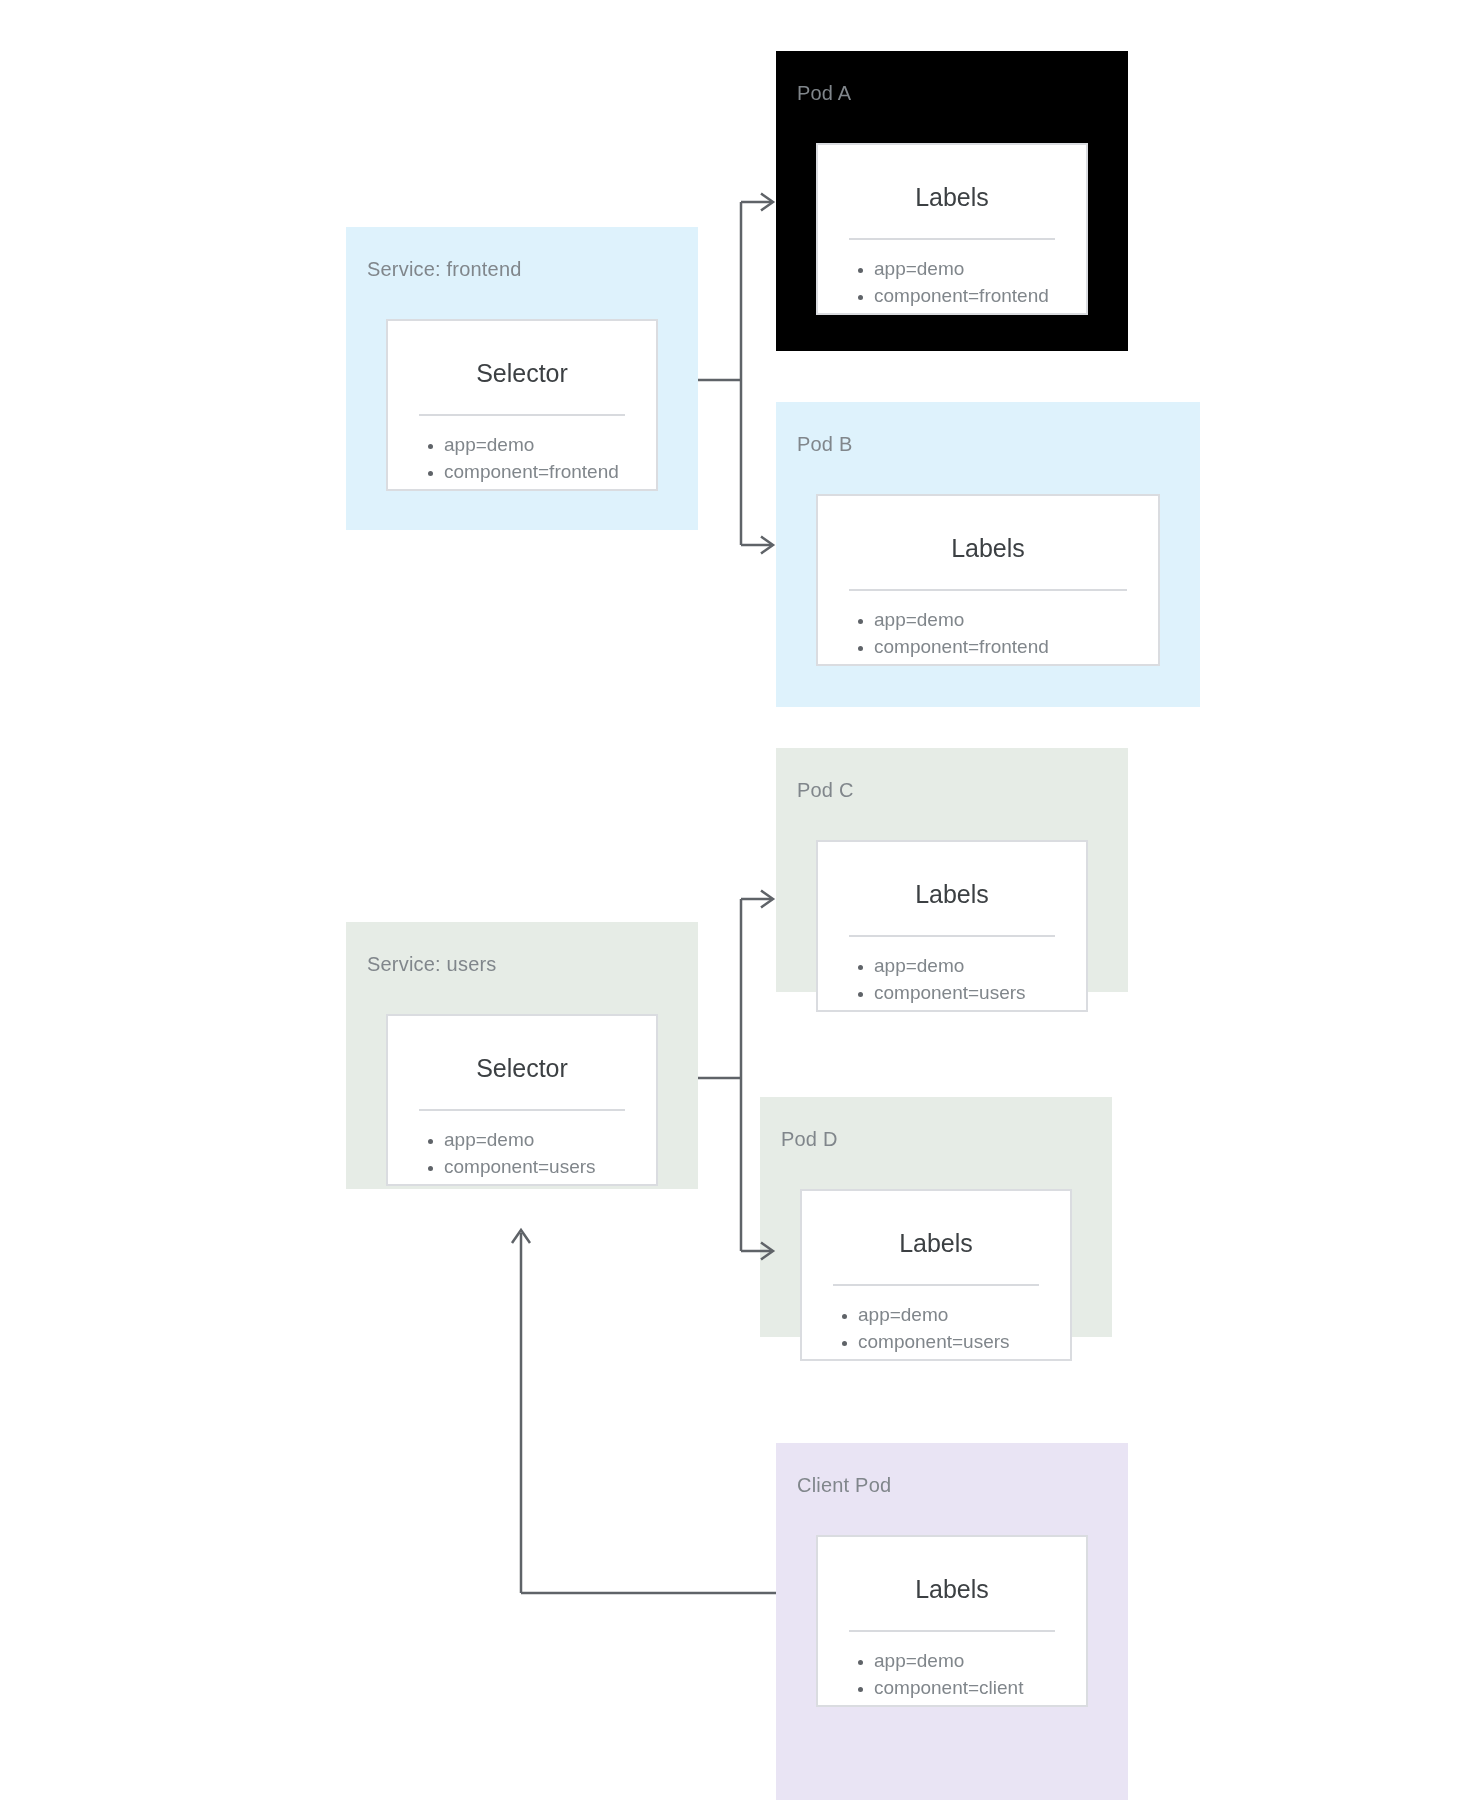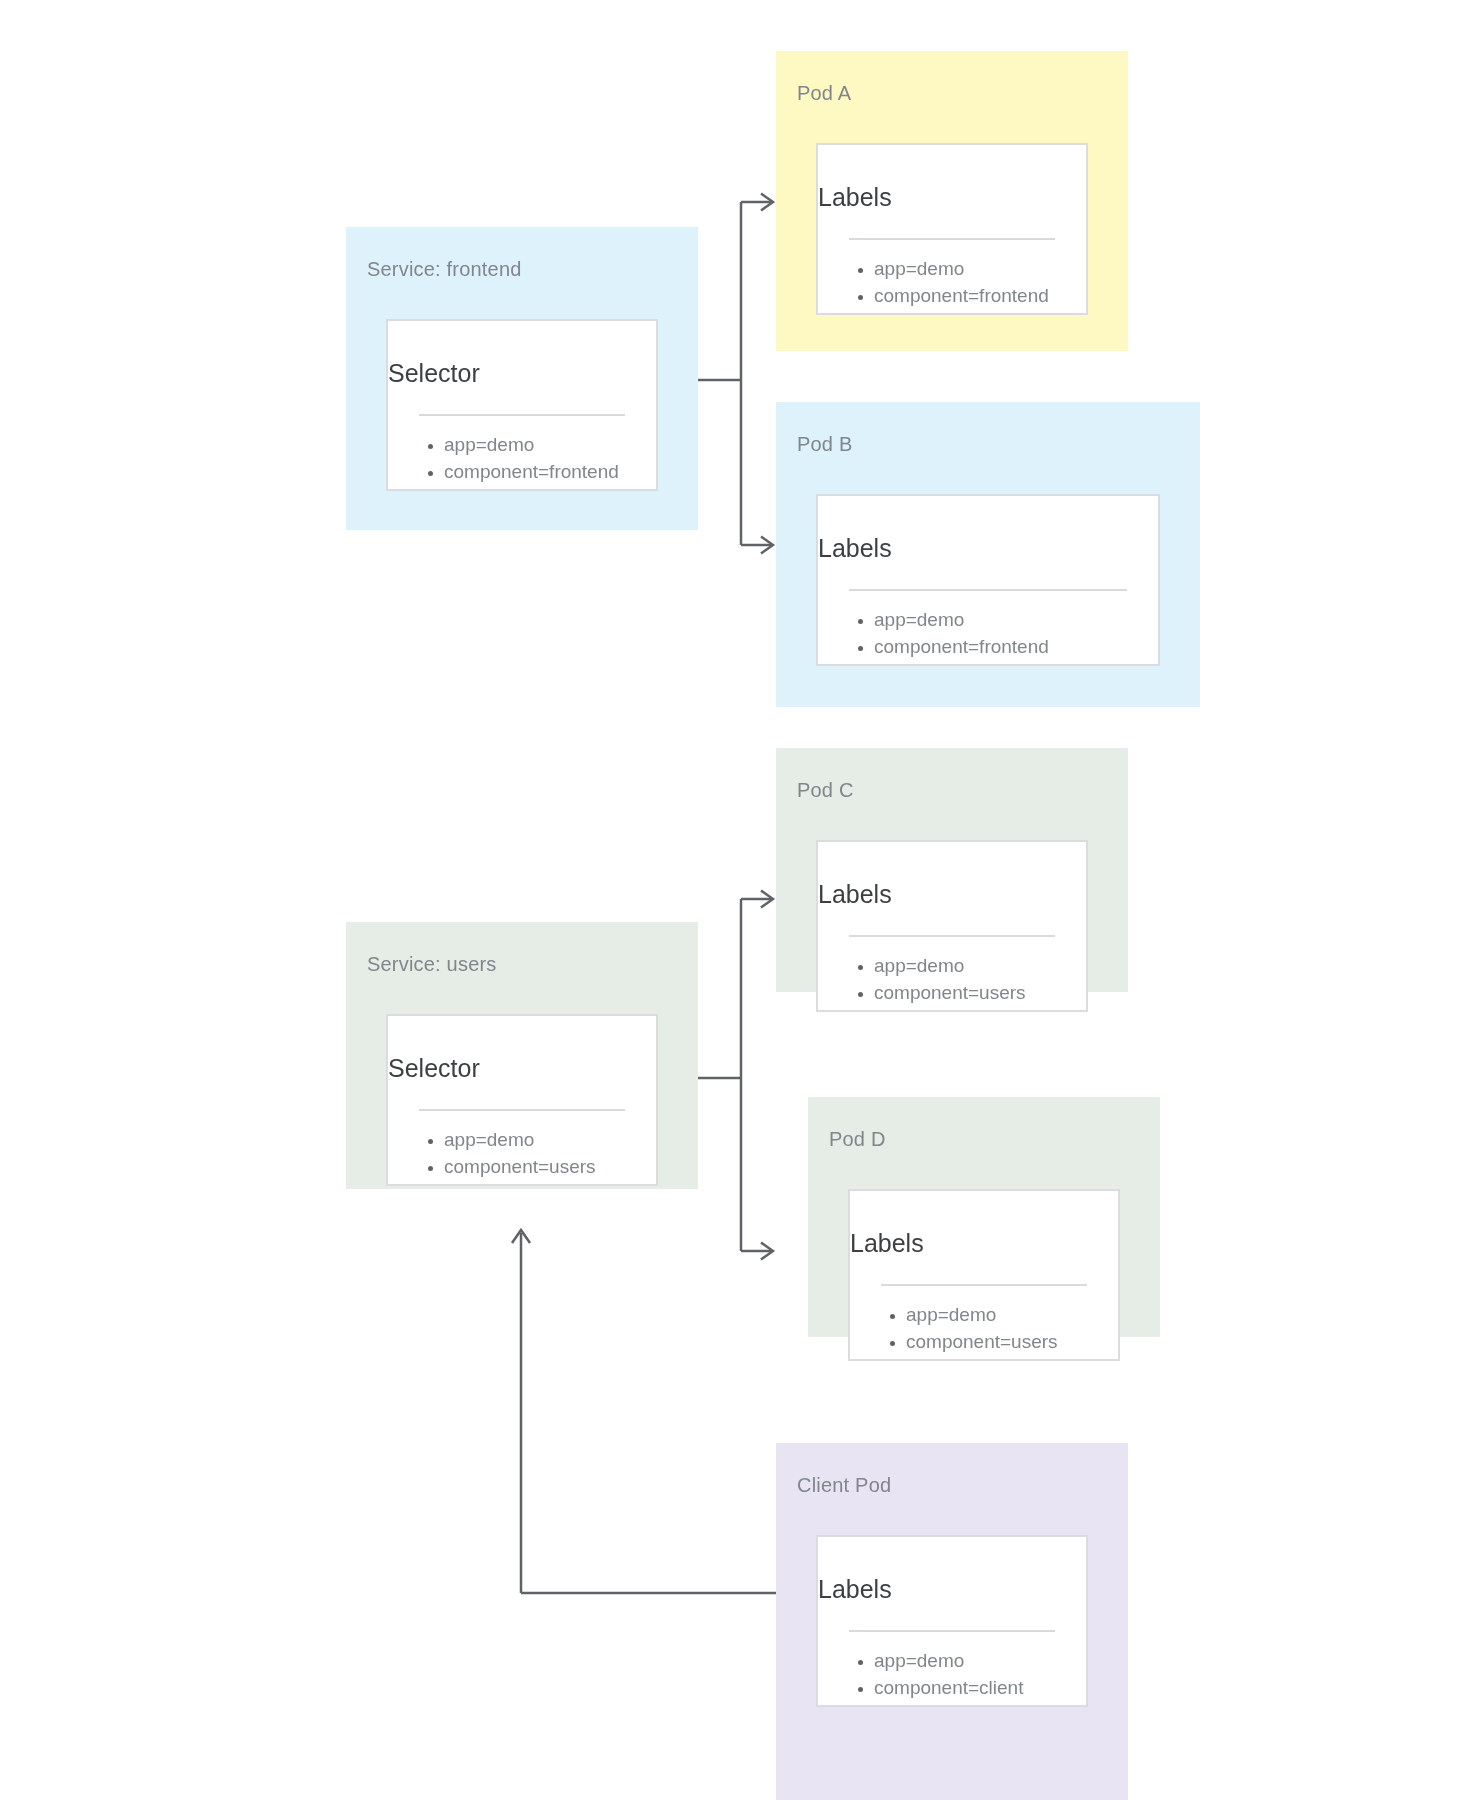--- a/index.html
+++ b/index.html
@@ -33,21 +33,21 @@
     height: 172px;
     background: #ffffff;
     border: 2px solid #dadce0;
     box-sizing: border-box;
   }
   .card-title {
     position: absolute;
     top: 38px;
     left: 0;
     right: 0;
-    text-align: left;
+    text-align: center;
     font-size: 25px;
     line-height: 28px;
     color: #3c4043;
   }
   .card-divider {
     position: absolute;
     top: 93px;
     left: 31px;
     right: 31px;
     height: 0;
@@ -67,21 +67,21 @@
     color: #80868b;
     list-style-type: disc;
   }
   .card-list li::marker { color: #5f6368; font-size: 16px; }
   
   .pos-0 { left: 346px; top: 227px;  width: 352px; height: 303px; }
   .pos-1 { left: 776px; top: 51px;   width: 352px; height: 300px; }
   .pos-2 { left: 776px; top: 402px;  width: 424px; height: 305px; }
   .pos-3 { left: 776px; top: 748px;  width: 352px; height: 244px; }
   .pos-4 { left: 346px; top: 922px;  width: 352px; height: 267px; }
-  .pos-5 { left: 808px; top: 1097px; width: 352px; height: 240px; }
+  .pos-5 { left: 760px; top: 1097px; width: 352px; height: 240px; }
   .pos-6 { left: 776px; top: 1443px; width: 352px; height: 362px; padding-left: 48px; }
   .arrow-layer {
     position: absolute;
     left: 0; top: 0;
     width: 1472px;
     height: 1800px;
     pointer-events: none;
   }
   .arrow { fill: none; stroke-width: 2.5px; }
 </style>
@@ -95,21 +95,21 @@
     <div class="card">
       <div class="card-title">Selector</div>
       <div class="card-divider"></div>
       <ul class="card-list">
         <li>app=demo</li>
         <li>component=frontend</li>
       </ul>
     </div>
   </div>
 
-  <div class="box pos-1" style="background: #fef9c3; padding-left: 28px;">
+  <div class="box pos-1" style="background: #000000; padding-left: 28px;">
     <div class="box-label">Pod A</div>
     <div class="card">
       <div class="card-title">Labels</div>
       <div class="card-divider"></div>
       <ul class="card-list">
         <li>app=demo</li>
         <li>component=frontend</li>
       </ul>
     </div>
   </div>

